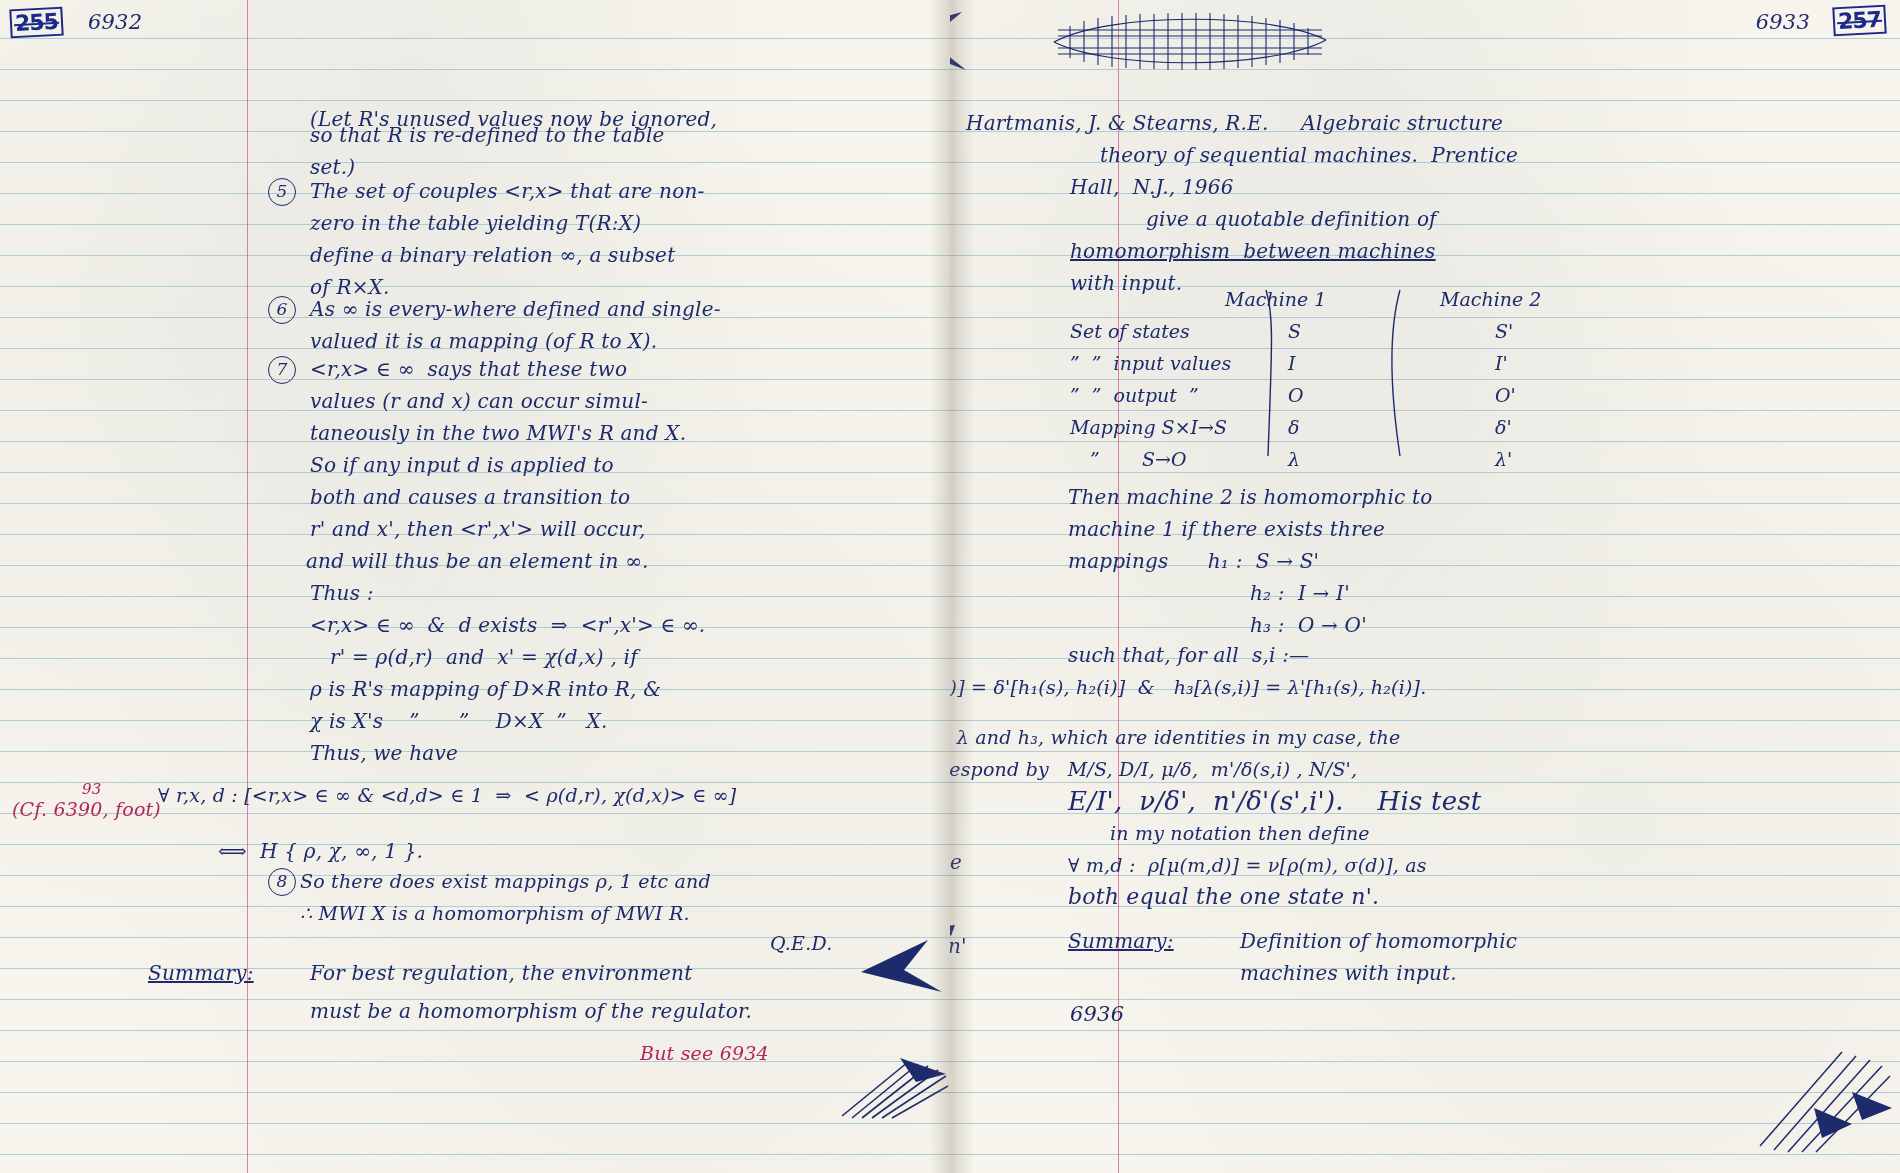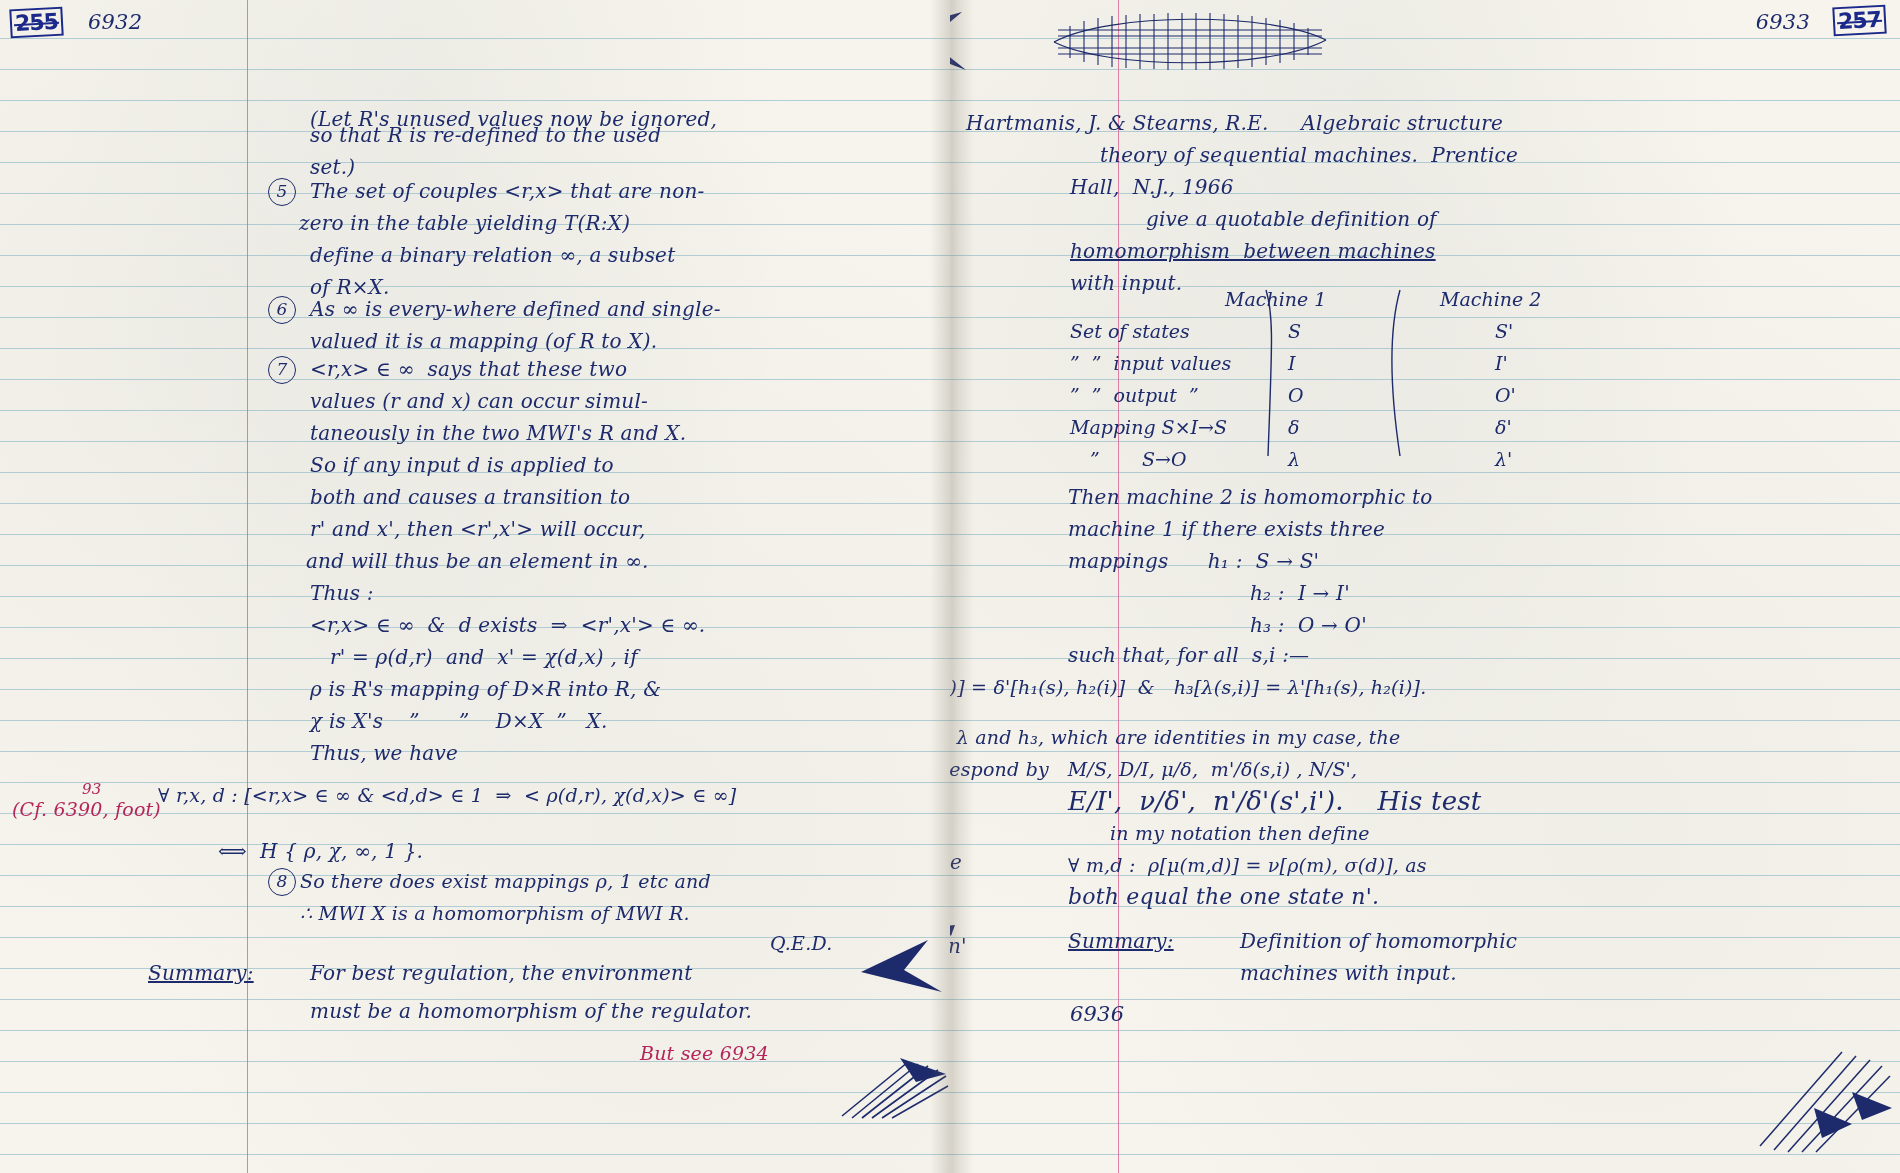--- a/index.html
+++ b/index.html
@@ -170,26 +170,26 @@
 
   <div class="page" id="page-left">
     <div class="rules"></div>
     <div class="paper-noise"></div>
     <div class="margin-rule" id="margin-left"></div>
 
     <div class="stamp" style="left:10px; top:8px;">255</div>
     <div class="num-tag hand" style="left:88px; top:10px; font-size:21px;">6932</div>
 
     <div class="line hand" style="left:310px; top:92px;margin-top:16px;">(Let R's unused values now be ignored,</div>
-    <div class="line hand" style="left:310px; top:124px;">so that R is re-defined to the used</div>
+    <div class="line hand" style="left:310px; top:124px;">so that R is re-defined to the table</div>
     <div class="line hand" style="left:310px; top:156px;">set.)</div>
 
     <div class="circled" style="left:268px; top:178px;">5</div>
     <div class="line hand" style="left:310px; top:180px;">The set of couples &lt;r,x&gt; that are non-</div>
-    <div class="line hand" style="left:299px; top:212px;">zero in the table yielding T(R:X)</div>
+    <div class="line hand" style="left:310px; top:212px;">zero in the table yielding T(R:X)</div>
     <div class="line hand" style="left:310px; top:244px;">define a binary relation ∞, a subset</div>
     <div class="line hand" style="left:310px; top:276px;">of R×X.</div>
 
     <div class="circled" style="left:268px; top:296px;">6</div>
     <div class="line hand" style="left:310px; top:298px;">As ∞ is every-where defined and single-</div>
     <div class="line hand" style="left:310px; top:330px;">valued it is a mapping (of R to X).</div>
 
     <div class="circled" style="left:268px; top:356px;">7</div>
     <div class="line hand" style="left:310px; top:358px;">&lt;r,x&gt; ∈ ∞  says that these two</div>
     <div class="line hand" style="left:310px; top:390px;">values (r and x) can occur simul-</div>

